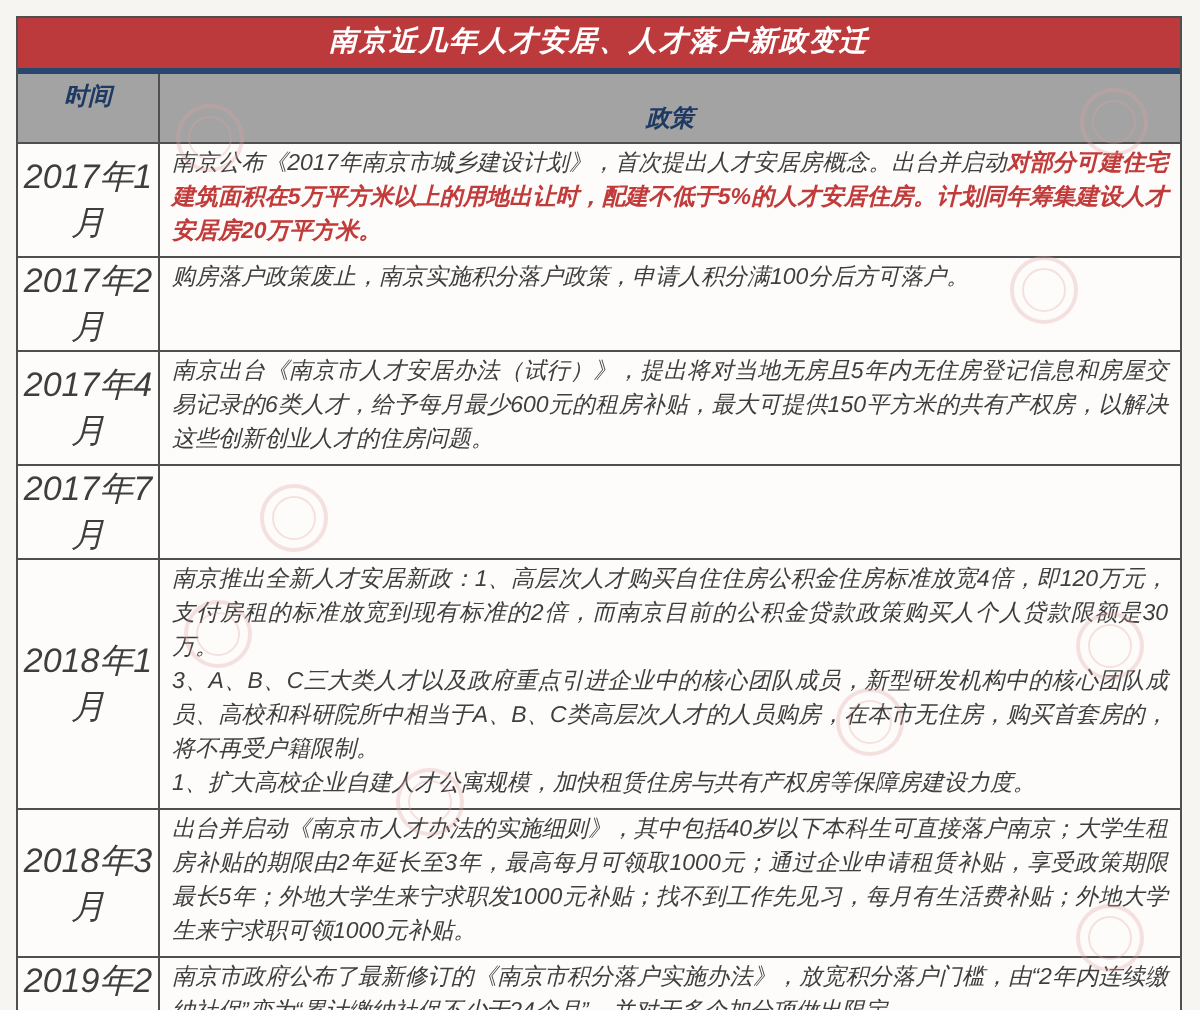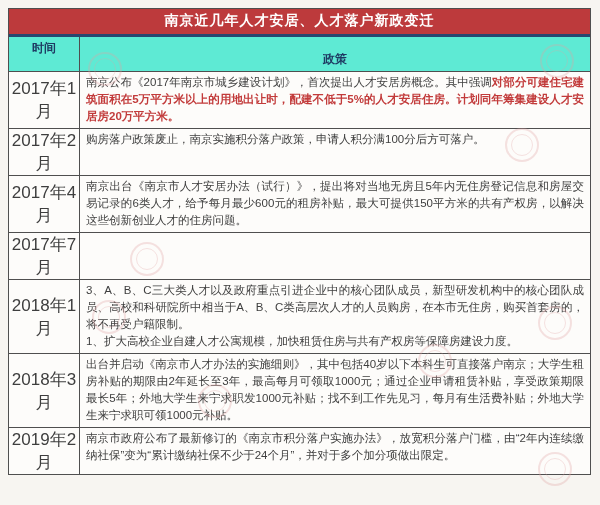--- a/index.html
+++ b/index.html
@@ -3,39 +3,39 @@
 <meta charset="utf-8">
 <style>
   html,body{margin:0;padding:0;}
   body{
     width:600px;height:505px;
     background:#f7f5f1;
     font-family:"Liberation Sans","DejaVu Sans",sans-serif;
     position:relative;
     overflow:hidden;
   }
-  .page{position:absolute;inset:0;}
+  .page{position:absolute;inset:0;font-style:italic;}
   .table{
     position:absolute;left:8px;top:8px;width:583px;
     border:1px solid #4f4f4f;
     background:#fdfcfa;
     box-sizing:border-box;
   }
   .title-bar{
     background:#bd3a3c;
     color:#ffffff;
     font-size:14px;font-weight:bold;
     text-align:center;
     letter-spacing:1px;
     padding:3px 0 4px 0;
     border-bottom:3px solid #27476f;
   }
   .header-row{
     display:flex;
-    background:#5eead4;
+    background:#a3a3a3;
     color:#1e3a62;
     font-weight:bold;font-size:12px;
     border-bottom:1px solid #4f4f4f;
   }
   .header-row .time-col{
     width:71px;flex:0 0 71px;
     text-align:center;padding:3px 0;
     border-right:1px solid #4f4f4f;
     box-sizing:border-box;
   }
@@ -90,41 +90,42 @@
   <div class="table">
     <div class="title-bar">南京近几年人才安居、人才落户新政变迁</div>
     <div class="header-row">
       <div class="time-col">时间</div>
       <div class="policy-col">政策</div>
     </div>
     <div id="rows">
         <div class="row">
           <div class="cell time">2017年1月</div>
           <div class="cell policy">
-            <p><span>南京公布《2017年南京市城乡建设计划》，首次提出人才安居房概念。其中强调</span><span class="red">对部分可建住宅建筑面积在5万平方米以上的用地出让时，配建不低于5%的人才安居住房。计划同年筹集建设人才安居房20万平方米。</span></p>
+            <p><span>南京公布《2017年南京市城乡建设计划》，首次提出人才安居房概念。出台并启动</span><span class="red">对部分可建住宅建筑面积在5万平方米以上的用地出让时，配建不低于5%的人才安居住房。计划同年筹集建设人才安居房20万平方米。</span></p>
           </div>
         </div>
         <div class="row">
           <div class="cell time">2017年2月</div>
           <div class="cell policy">
             <p><span>购房落户政策废止，南京实施积分落户政策，申请人积分满100分后方可落户。</span></p>
           </div>
         </div>
         <div class="row">
           <div class="cell time">2017年4月</div>
           <div class="cell policy">
             <p><span>南京出台《南京市人才安居办法（试行）》，提出将对当地无房且5年内无住房登记信息和房屋交易记录的6类人才，给予每月最少600元的租房补贴，最大可提供150平方米的共有产权房，以解决这些创新创业人才的住房问题。</span></p>
           </div>
         </div>
         <div class="row">
           <div class="cell time">2017年7月</div>
         </div>
         <div class="row">
           <div class="cell time">2018年1月</div>
           <div class="cell policy">
+            <p><span>南京推出全新人才安居新政：1、高层次人才购买自住住房公积金住房标准放宽4倍，即120万元，支付房租的标准放宽到现有标准的2倍，而南京目前的公积金贷款政策购买人个人贷款限额是30万。</span></p>
             <p><span>3、A、B、C三大类人才以及政府重点引进企业中的核心团队成员，新型研发机构中的核心团队成员、高校和科研院所中相当于A、B、C类高层次人才的人员购房，在本市无住房，购买首套房的，将不再受户籍限制。</span></p>
             <p><span>1、扩大高校企业自建人才公寓规模，加快租赁住房与共有产权房等保障房建设力度。</span></p>
           </div>
         </div>
         <div class="row">
           <div class="cell time">2018年3月</div>
           <div class="cell policy">
             <p><span>出台并启动《南京市人才办法的实施细则》，其中包括40岁以下本科生可直接落户南京；大学生租房补贴的期限由2年延长至3年，最高每月可领取1000元；通过企业申请租赁补贴，享受政策期限最长5年；外地大学生来宁求职发1000元补贴；找不到工作先见习，每月有生活费补贴；外地大学生来宁求职可领1000元补贴。</span></p>
           </div>
         </div>

